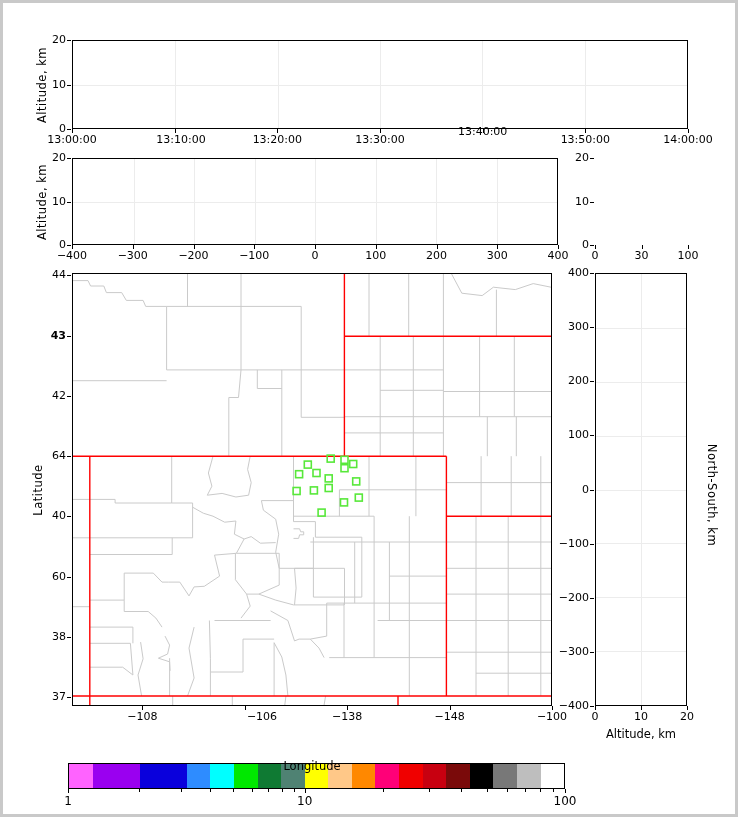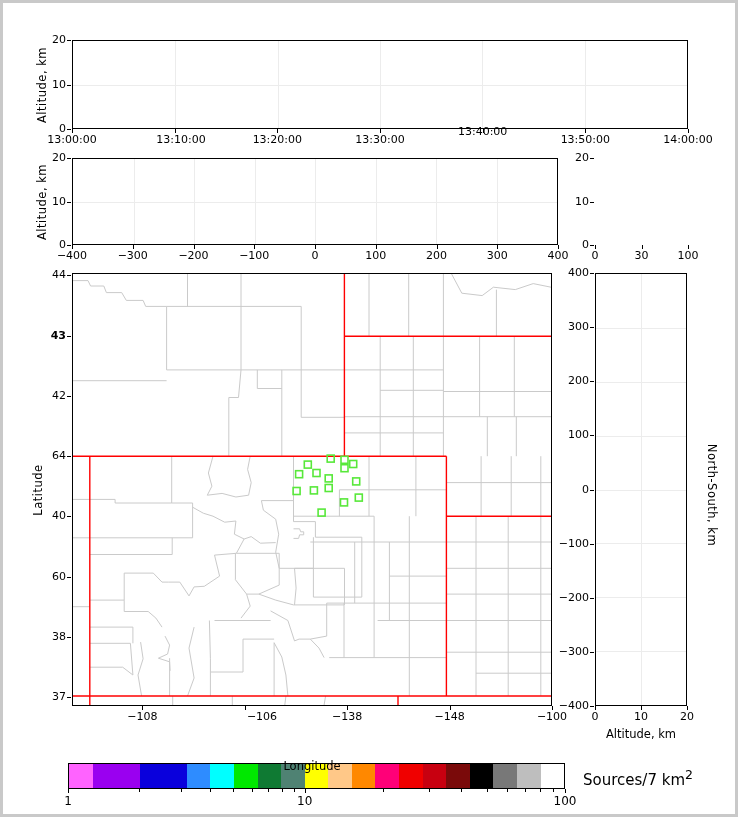--- a/index.html
+++ b/index.html
@@ -218,21 +218,20 @@
       <div class="seg" style="flex-grow: 1; background: rgb(255, 136, 0);"></div>
       <div class="seg" style="flex-grow: 1; background: rgb(255, 0, 120);"></div>
       <div class="seg" style="flex-grow: 1; background: rgb(240, 0, 0);"></div>
       <div class="seg" style="flex-grow: 1; background: rgb(200, 0, 16);"></div>
       <div class="seg" style="flex-grow: 1; background: rgb(122, 10, 10);"></div>
       <div class="seg" style="flex-grow: 1; background: rgb(0, 0, 0);"></div>
       <div class="seg" style="flex-grow: 1; background: rgb(120, 120, 120);"></div>
       <div class="seg" style="flex-grow: 1; background: rgb(190, 190, 190);"></div>
       <div class="seg" style="flex-grow: 1; background: rgb(255, 255, 255);"></div>
     </div>
-  <div id="cb-label" style="left: 583px; top: 767px;"><span>Sources/7 km</span><sup>2</sup></div>
 
   <div id="frame"></div>
 <div class="tickx" style="left: 72px; top: 129px;"></div>
     <div class="tlx" style="left: 32px; top: 134px;">13:00:00</div>
     <div class="tickx" style="left: 174.669px; top: 129px;"></div>
     <div class="tlx" style="left: 141px; top: 134px;">13:10:00</div>
     <div class="tickx" style="left: 277.331px; top: 129px;"></div>
     <div class="tlx" style="left: 237.331px; top: 134px;">13:20:00</div>
     <div class="tickx" style="left: 380px; top: 129px;"></div>
     <div class="tlx" style="left: 340px; top: 134px;">13:30:00</div>

